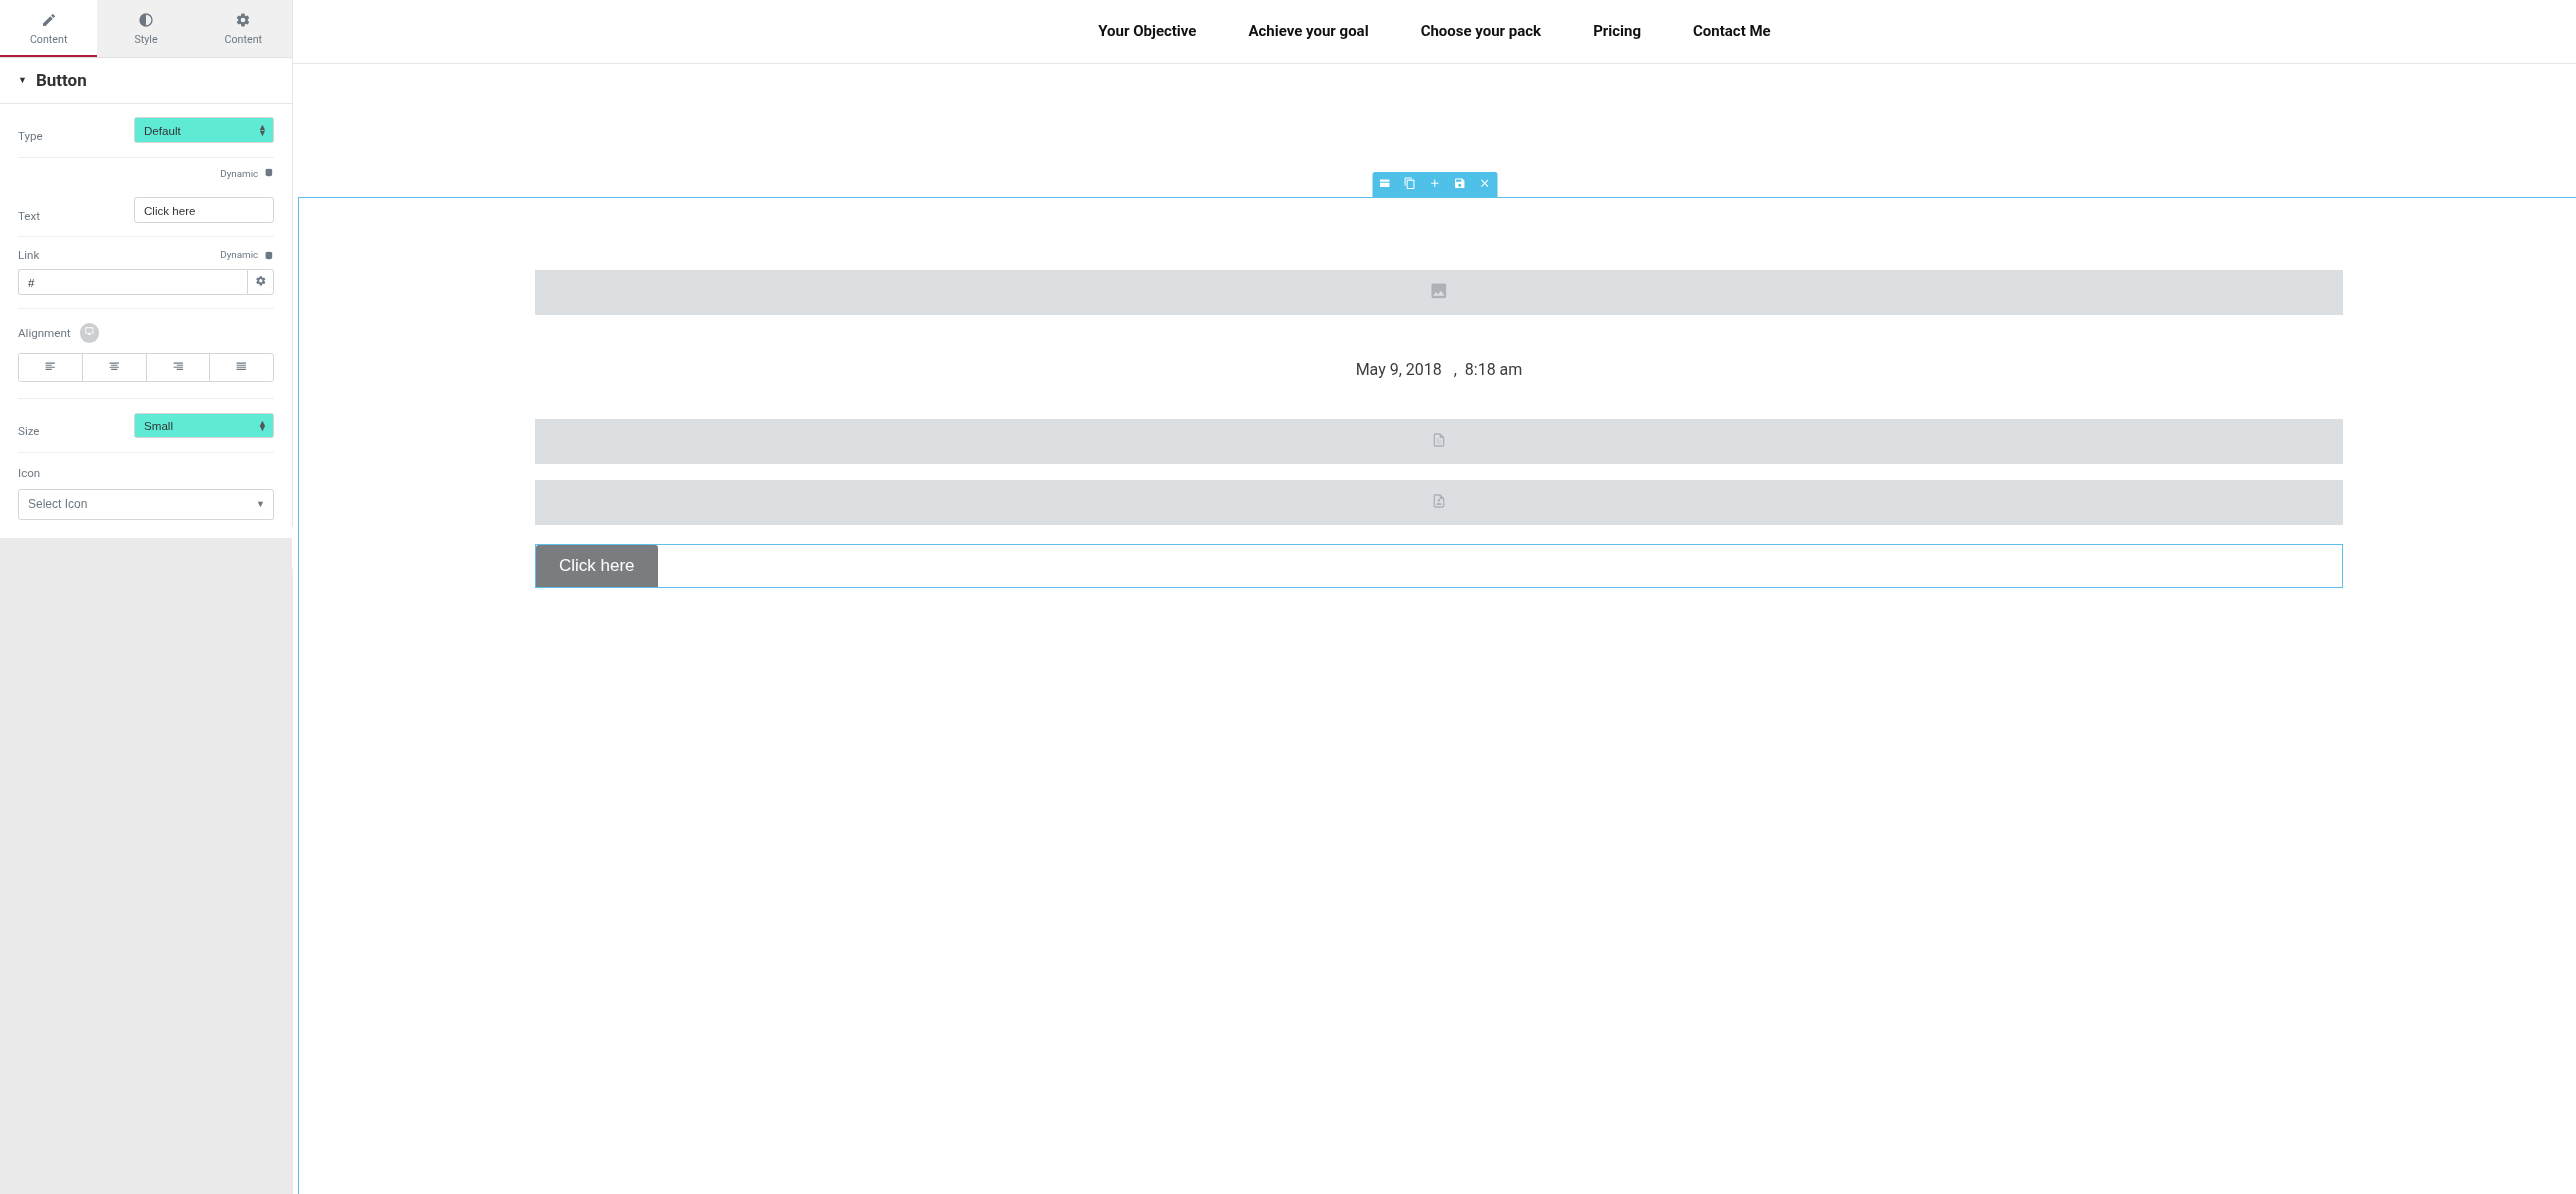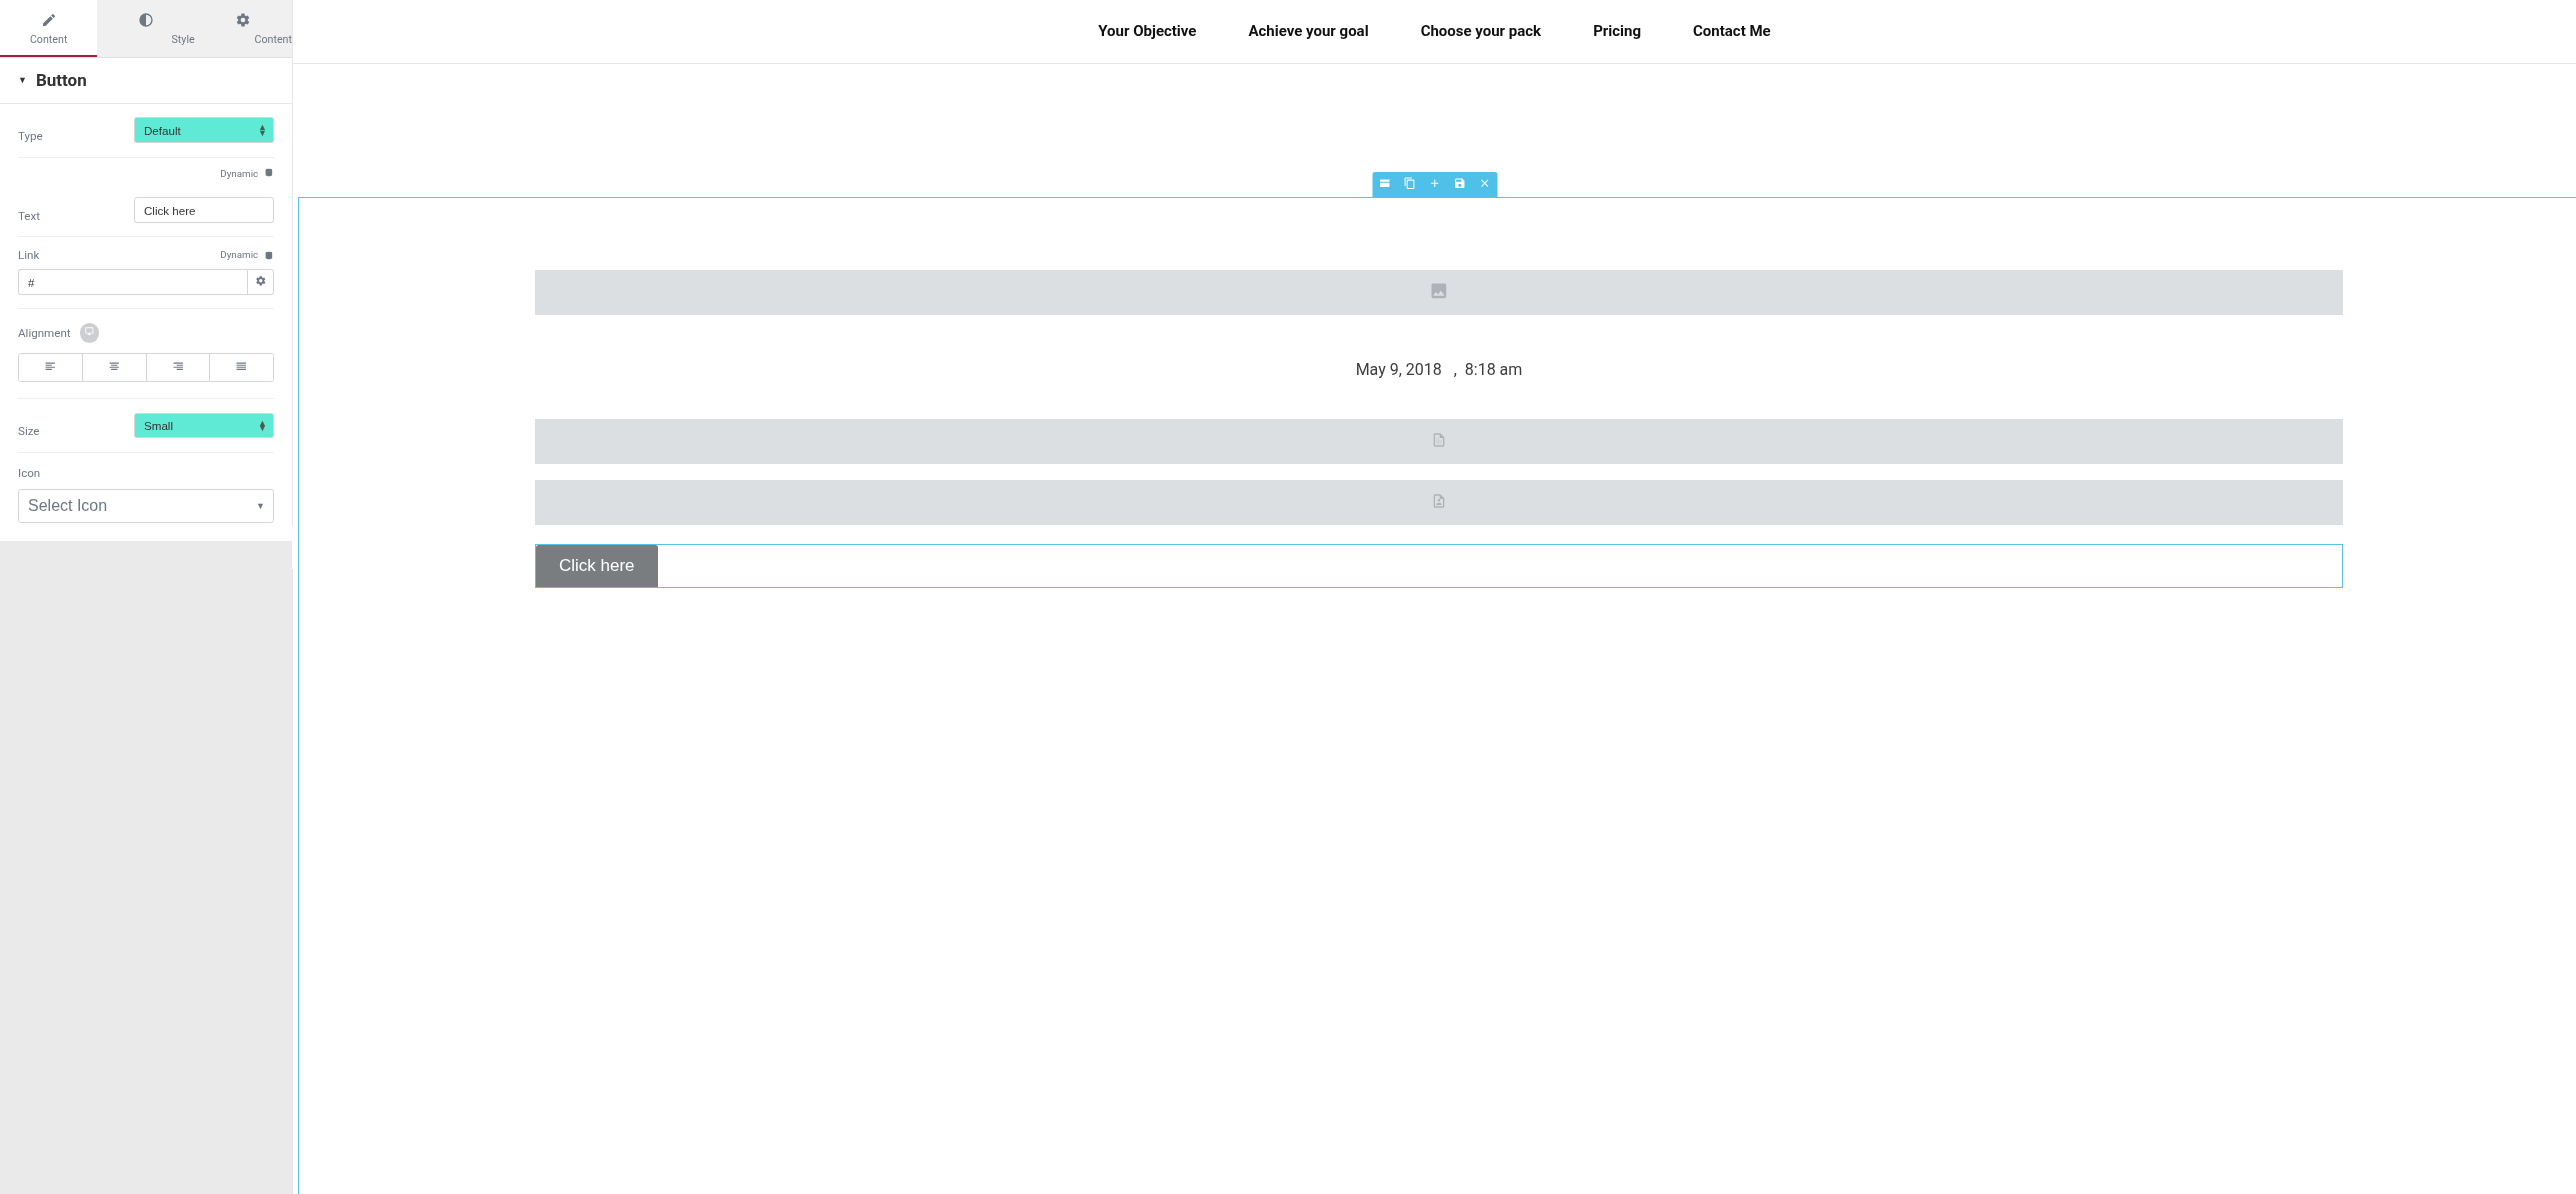--- a/index.html
+++ b/index.html
@@ -6,21 +6,21 @@
 body { font-family: -apple-system, BlinkMacSystemFont, "Segoe UI", Roboto, Helvetica, Arial, sans-serif; font-size: 11.6px; color: #333; background: #fff; overflow: hidden; }
 
 .app { display: flex; height: 100vh; width: 100vw; }
 
 
 .panel { width: 293px; min-width: 293px; background: #fff; border-right: 0.9px solid #e6e6e6; box-shadow: 2.7px 0 5.4px rgba(0,0,0,0.03); display: flex; flex-direction: column; position: relative; }
 
 .panel-tabs { display: flex; border-bottom: 0.9px solid #e0e0e0; }
 .panel-tab { flex: 1; text-align: center; padding: 11.6px 0 9px; cursor: pointer; color: #6d7882; font-size: 10.7px; }
 .panel-tab.active { background: #fff; color: #6d7882; border-bottom: 2.7px solid #b01b40; }
-.panel-tab:not(.active) { background: #f0f0f0; text-align: right; }
+.panel-tab:not(.active) { background: #f0f0f0; }
 .panel-tab .tab-icon { display: block; margin: 0 auto 5.4px; width: 16px; height: 16px; }
 .panel-tab .tab-icon svg { width: 16px; height: 16px; fill: #6d7882; }
 
 .section-header { display: flex; align-items: center; padding: 12.5px 18px; border-bottom: 0.9px solid #e6e6e6; cursor: pointer; }
 .section-header .caret { margin-right: 9px; font-size: 9px; color: #333; }
 .section-header .section-title { font-weight: 700; font-size: 17px; color: #333; }
 
 .controls { padding: 0 18px; }
 
 .control-row { display: flex; align-items: flex-end; justify-content: space-between; padding: 13.4px 0; border-bottom: 0.9px solid #eee; position: relative; }
@@ -48,21 +48,21 @@
 .alignment-header { display: flex; align-items: center; gap: 9px; margin-bottom: 10.7px; }
 .device-badge { width: 19.7px; height: 19.7px; border-radius: 50%; background: #ccced0; display: flex; align-items: center; justify-content: center; cursor: pointer; }
 .device-badge svg { width: 10.7px; height: 10.7px; fill: #fff; }
 
 .align-btns { display: flex; border: 0.9px solid #d5d5d5; border-radius: 2.7px; overflow: hidden; }
 .align-btn { flex: 1; height: 27px; background: #fff; border: none; border-right: 0.9px solid #d5d5d5; display: flex; align-items: center; justify-content: center; cursor: pointer; }
 .align-btn:last-child { border-right: none; }
 .align-btn svg { width: 12.5px; height: 12.5px; fill: #6d7882; }
 
 .icon-select-wrap { position: relative; }
-select.icon-select { appearance: none; -webkit-appearance: none; width: 100%; border: 0.9px solid #d5d5d5; border-radius: 2.7px; padding: 7.2px 23px 7.2px 9px; font-size: 16px; color: #6d7882; background: #fff; cursor: pointer; }
+select.icon-select { appearance: none; -webkit-appearance: none; width: 100%; border: 0.9px solid #d5d5d5; border-radius: 2.7px; padding: 7.2px 23px 7.2px 9px; font-size: 12px; color: #6d7882; background: #fff; cursor: pointer; }
 .icon-select-arrow { position: absolute; right: 9px; top: 50%; transform: translateY(-50%); pointer-events: none; color: #6d7882; font-size: 9px; }
 
 .icon-block { padding: 13.4px 0 18px; }
 .icon-label { color: #6d7882; font-size: 11.6px; margin-bottom: 9px; }
 
 .panel-bottom { flex: 1; background: #eaeaea; }
 
 
 .collapse-handle { position: absolute; right: -16px; top: 44%; width: 16px; height: 45px; background: #fff; border: 0.9px solid #e0e0e0; border-left: none; border-radius: 0 3.6px 3.6px 0; display: flex; align-items: center; justify-content: center; cursor: pointer; box-shadow: 1.8px 0 3.6px rgba(0,0,0,0.05); }
 .collapse-handle span { font-size: 9.8px; color: #8a8f95; }

